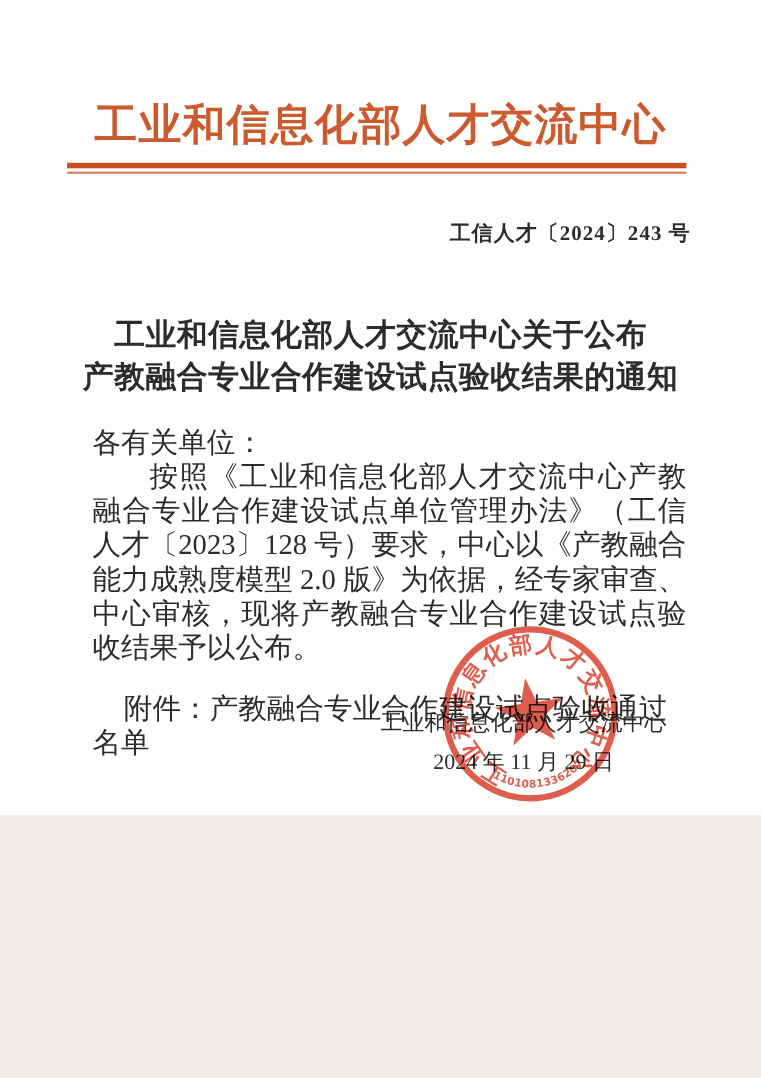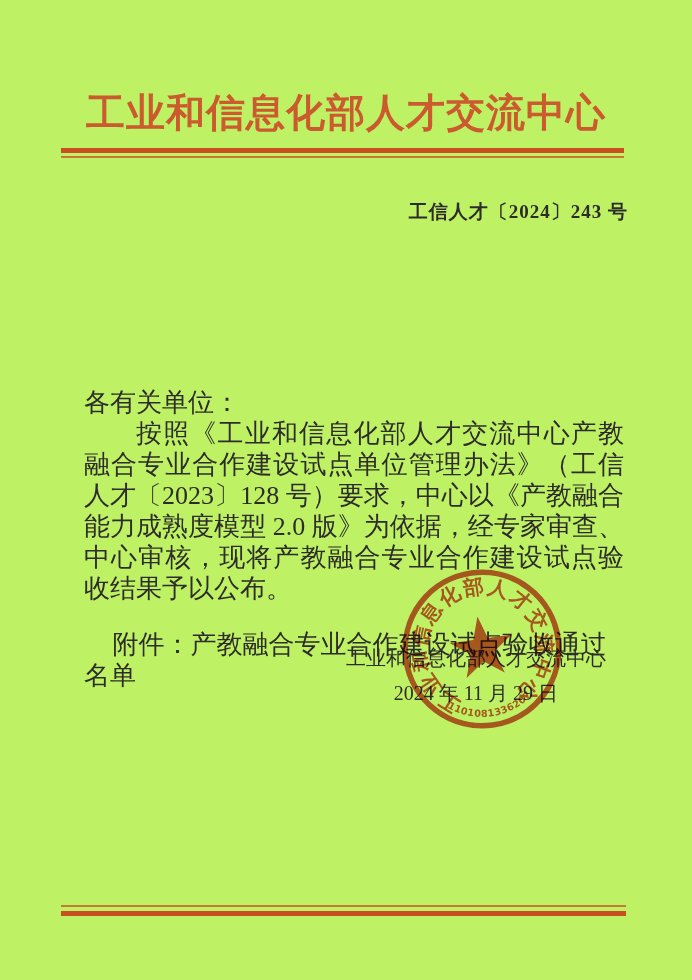--- a/index.html
+++ b/index.html
@@ -4,23 +4,23 @@
 <style>
   :root{
     --head-color:#cb5a2e;
     --rule-color:#c94f23;
     --seal-color:#d8402c;
     --ink:#2e2c2a;
   }
   html,body{margin:0;padding:0;background:#efece8;}
   .page{
     position:relative;
-    width:692px;height:980px;
+    width:692px;height:741px;
     margin:0 auto;
-    background:#bef264;
+    background:#ffffff;
     overflow:hidden;
     font-family:"Liberation Serif","DejaVu Serif",serif;
     color:var(--ink);
   }
   .letterhead{
     position:absolute;top:86px;left:0;right:0;
     text-align:center;
     font-size:39px;font-weight:bold;letter-spacing:1px;
     color:var(--head-color);
     white-space:nowrap;
@@ -81,20 +81,24 @@
 
   <div class="letterhead">工业和信息化部人才交流中心</div>
 
   <div class="rule-top">
     <div class="thick"></div>
     <div class="thin"></div>
   </div>
 
   <div class="doc-number">工信人才〔2024〕243 号</div>
 
+  <div class="doc-title">
+    <div>工业和信息化部人才交流中心关于公布</div>
+    <div>产教融合专业合作建设试点验收结果的通知</div>
+  </div>
 
   <div class="body-text">
     <p class="salutation">各有关单位：</p>
     <p class="para">按照《工业和信息化部人才交流中心产教融合专业合作建设试点单位管理办法》（工信人才〔2023〕128 号）要求，中心以《产教融合能力成熟度模型 2.0 版》为依据，经专家审查、中心审核，现将产教融合专业合作建设试点验收结果予以公布。</p>
     <p class="attachment">附件：产教融合专业合作建设试点验收通过名单</p>
   </div>
 
   <div class="signature">
     <div>工业和信息化部人才交流中心</div>
     <div>2024 年 11 月 29 日</div>

